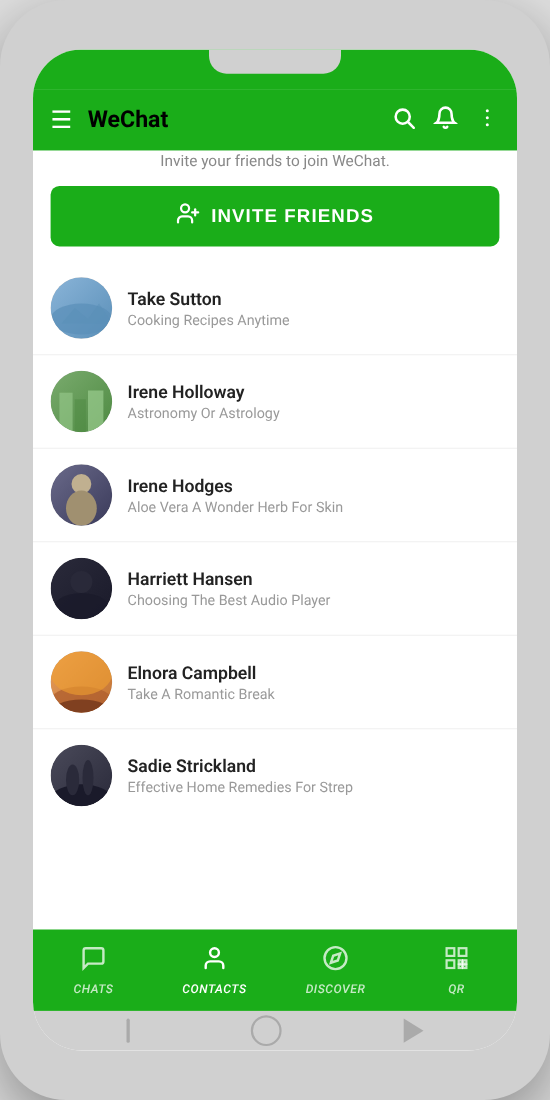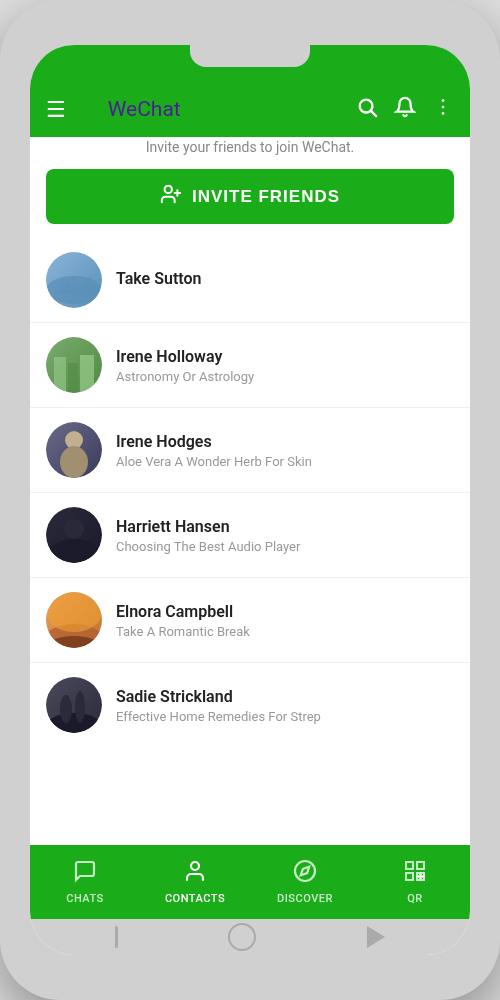--- a/index.html
+++ b/index.html
@@ -64,25 +64,24 @@
       padding: 0 16px;
       flex-shrink: 0;
     }
     .header-menu-icon {
       color: white;
       font-size: 22px;
       margin-right: 14px;
       cursor: pointer;
     }
     .header-title {
-      color: #4c1d95;
+      color: #000000;
       font-size: 21px;
-      font-weight: 400;
+      font-weight: 700;
       flex: 1;
-      margin-left: 28px;
     }
     .header-icons {
       display: flex;
       gap: 16px;
       align-items: center;
     }
     .header-icon {
       color: white;
       font-size: 20px;
       cursor: pointer;
@@ -169,20 +168,21 @@
       flex-shrink: 0;
     }
     .nav-item {
       display: flex;
       flex-direction: column;
       align-items: center;
       gap: 4px;
       cursor: pointer;
       flex: 1;
       padding: 6px 0;
+      font-style: italic;
     }
     .nav-icon {
       font-size: 22px;
       color: rgba(255,255,255,0.75);
     }
     .nav-label {
       font-size: 11px;
       color: rgba(255,255,255,0.75);
       font-weight: 500;
       letter-spacing: 0.5px;
@@ -287,20 +287,21 @@
             <stop offset="100%" style="stop-color:#5a8fb8"></stop>
           </linearGradient>
         </defs>
         <rect width="56" height="56" fill="url(#grad0)" clip-path="url(#clip0)"></rect>
         <ellipse cx="28" cy="38" rx="28" ry="14" fill="#5a8fb8" opacity="0.7" clip-path="url(#clip0)"></ellipse>
      <polygon points="10,42 22,28 34,38 44,24 56,42" fill="#5a8fb8" opacity="0.5" clip-path="url(#clip0)"></polygon>
       </svg>
     </div>
     <div class="contact-info">
       <div class="contact-name">Take Sutton</div>
+      <div class="contact-subtitle">Cooking Recipes Anytime</div>
     </div>
   </div>
           <div class="contact-item">
     <div class="avatar">
       <svg width="56" height="56" viewBox="0 0 56 56" xmlns="http://www.w3.org/2000/svg">
         <defs>
           <clipPath id="clip1">
             <circle cx="28" cy="28" r="28"></circle>
           </clipPath>
           <linearGradient id="grad1" x1="0%" y1="0%" x2="100%" y2="100%">

